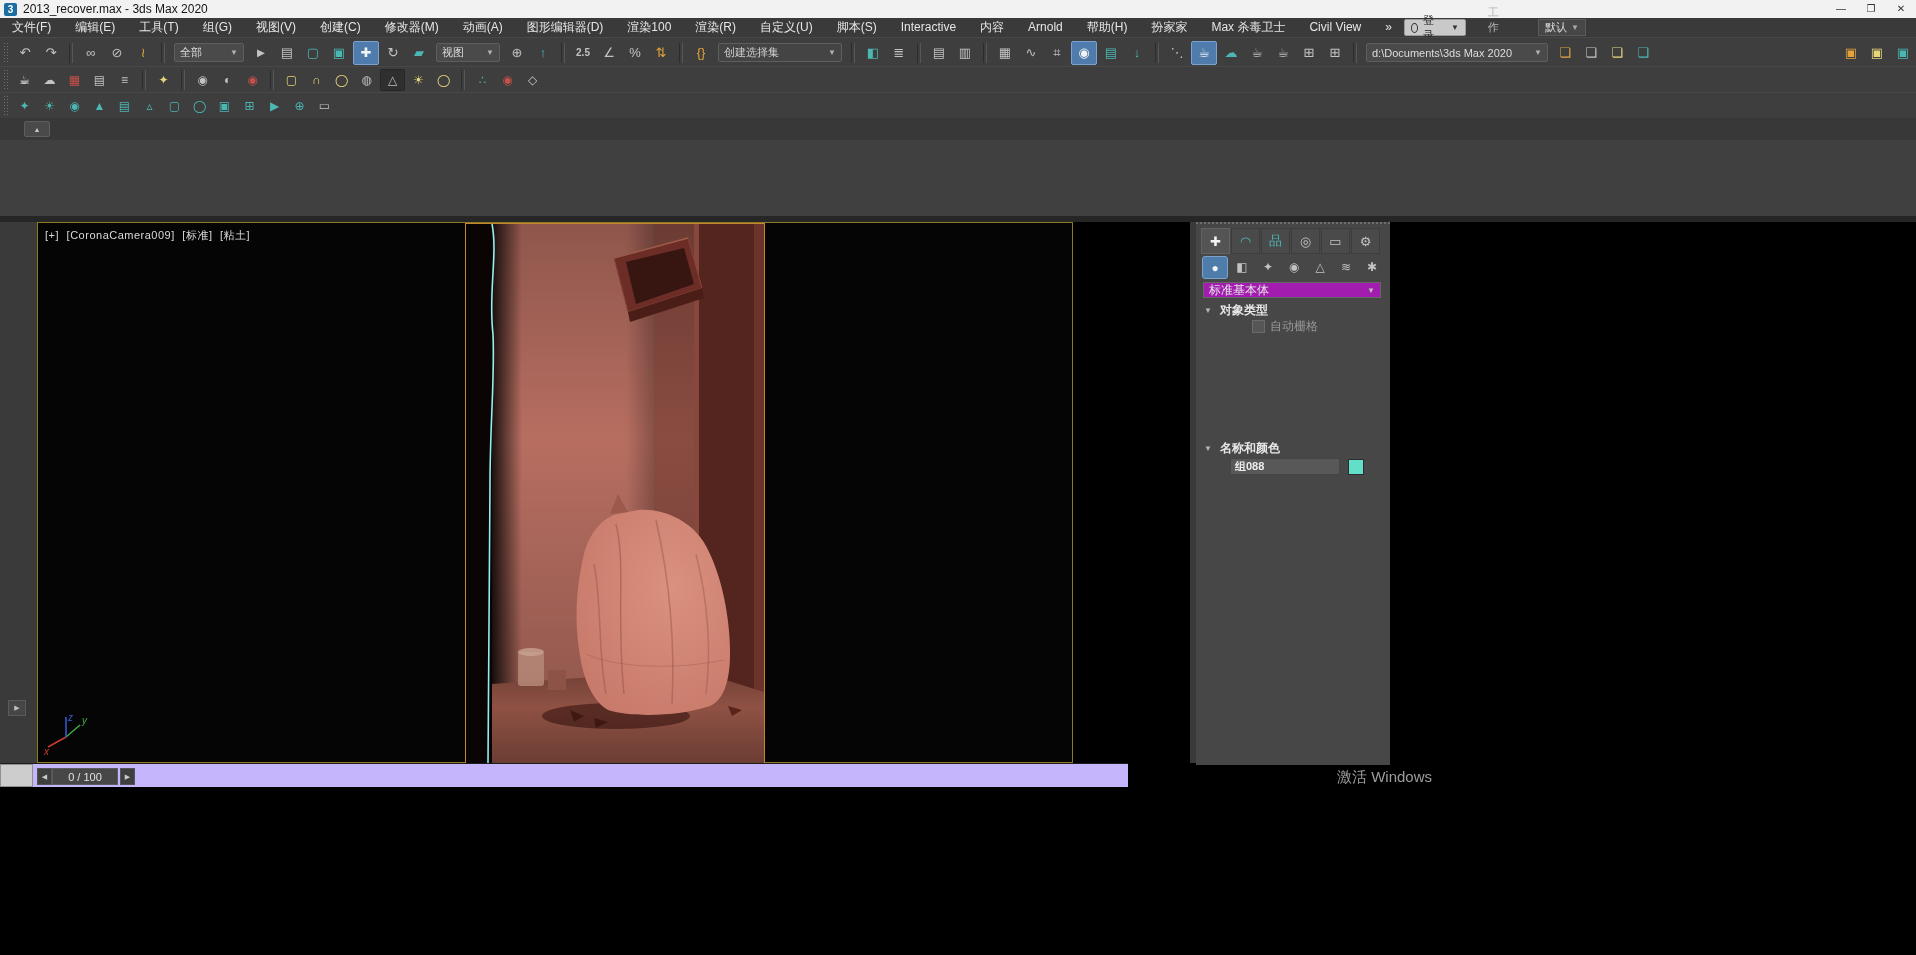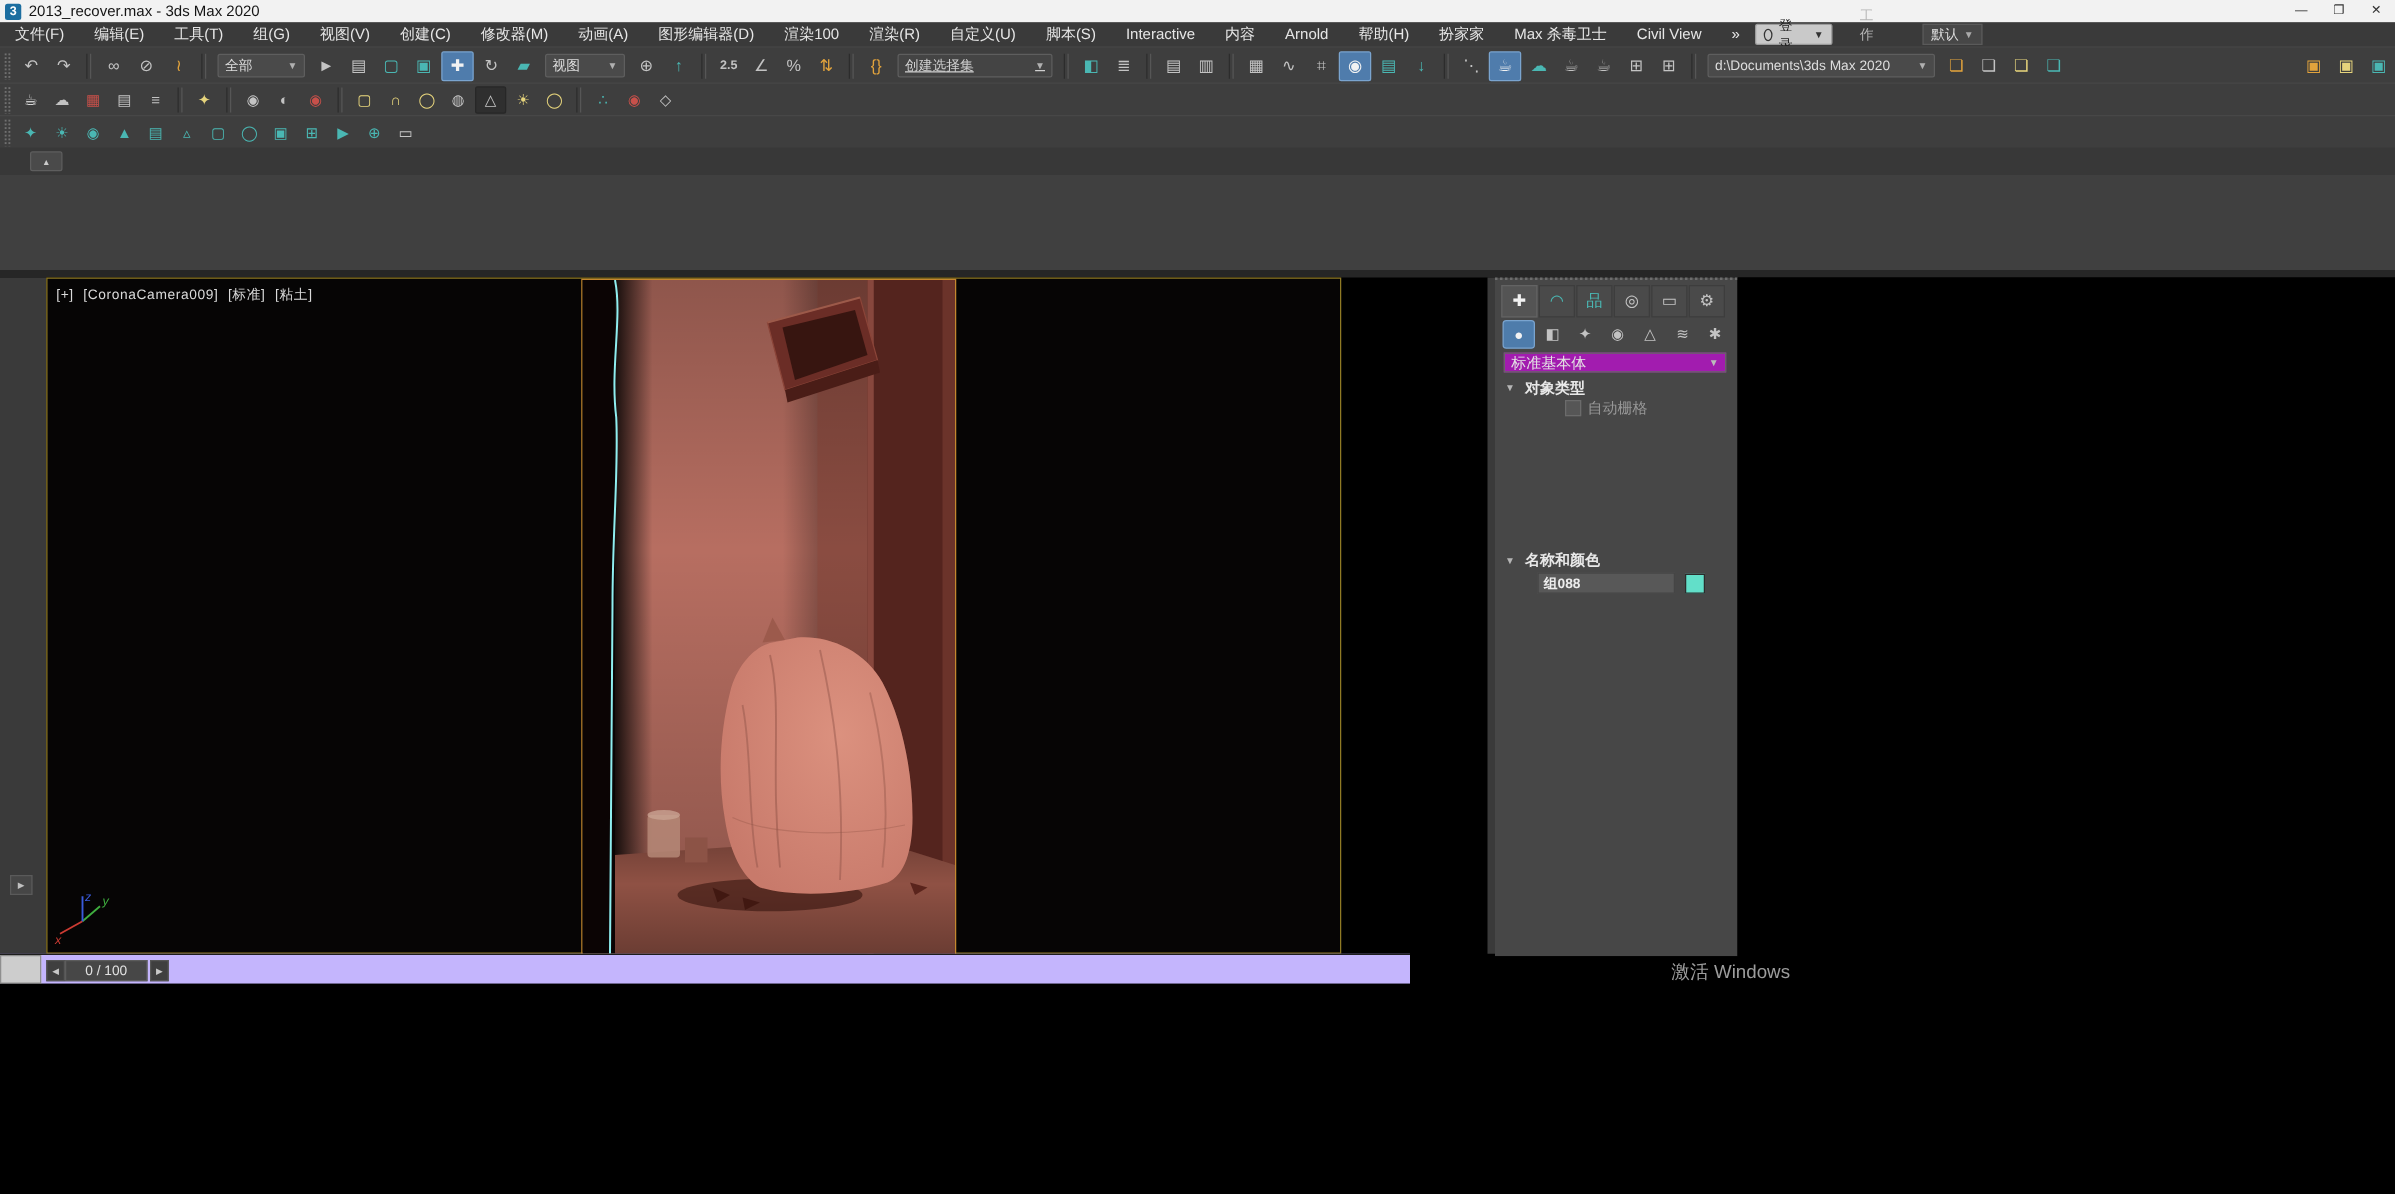--- a/index.html
+++ b/index.html
@@ -36,21 +36,21 @@
   .ticon.active{background:#4f7cac;border:1px solid #7aa4cf;}
   .ticon.pressed{background:#2f2f2f;border:1px solid #272727;}
   .gray{color:#c3c3c3;} .teal{color:#4ab7b3;} .orange{color:#e2a33c;} .yellow{color:#e6d47c;}
   .red{color:#c8504a;} .white{color:#f2f2f2;}
   .tsep{width:2px;height:20px;margin:0 5px;border-left:1px solid #2c2c2c;border-right:1px solid #565656;flex:0 0 auto;}
   .thandle{width:6px;height:22px;margin:0 3px;flex:0 0 auto;
            background-image:radial-gradient(#707070 1px,transparent 1px);background-size:3px 3px;}
   .tdd{height:17px;background:#4a4a4a;border:1px solid #5e5e5e;border-radius:2px;display:flex;align-items:center;
        padding:0 5px;font-size:11px;color:#ddd;margin:0 4px;flex:0 0 auto;white-space:nowrap;overflow:hidden;}
   .tdd .arr{margin-left:auto;font-size:8px;color:#b0b0b0;padding-left:6px;}
-  .tfield{background:#444;color:#cfcfcf;text-decoration:underline;}
+  .tfield{background:#444;color:#cfcfcf;}
   
   .ribbontabs{left:0;top:118px;width:1916px;height:22px;background:#383838;display:flex;align-items:center;
               font-size:12px;color:#c9c9c9;}
   .rtab{padding:1px 8px;margin-left:26px;white-space:nowrap;}
   .rtab.active{border:1px solid #6f6f6f;background:#414141;padding:1px 22px;}
   .rcollapse{margin-left:24px;width:24px;height:14px;background:#4a4a4a;border:1px solid #5e5e5e;border-radius:2px;
              font-size:8px;color:#ccc;display:flex;align-items:center;justify-content:center;}
   .ribbonbody{left:0;top:140px;width:1916px;height:76px;background:#404040;}
   .gapstrip{left:0;top:216px;width:1916px;height:6px;background:#262626;}
   

